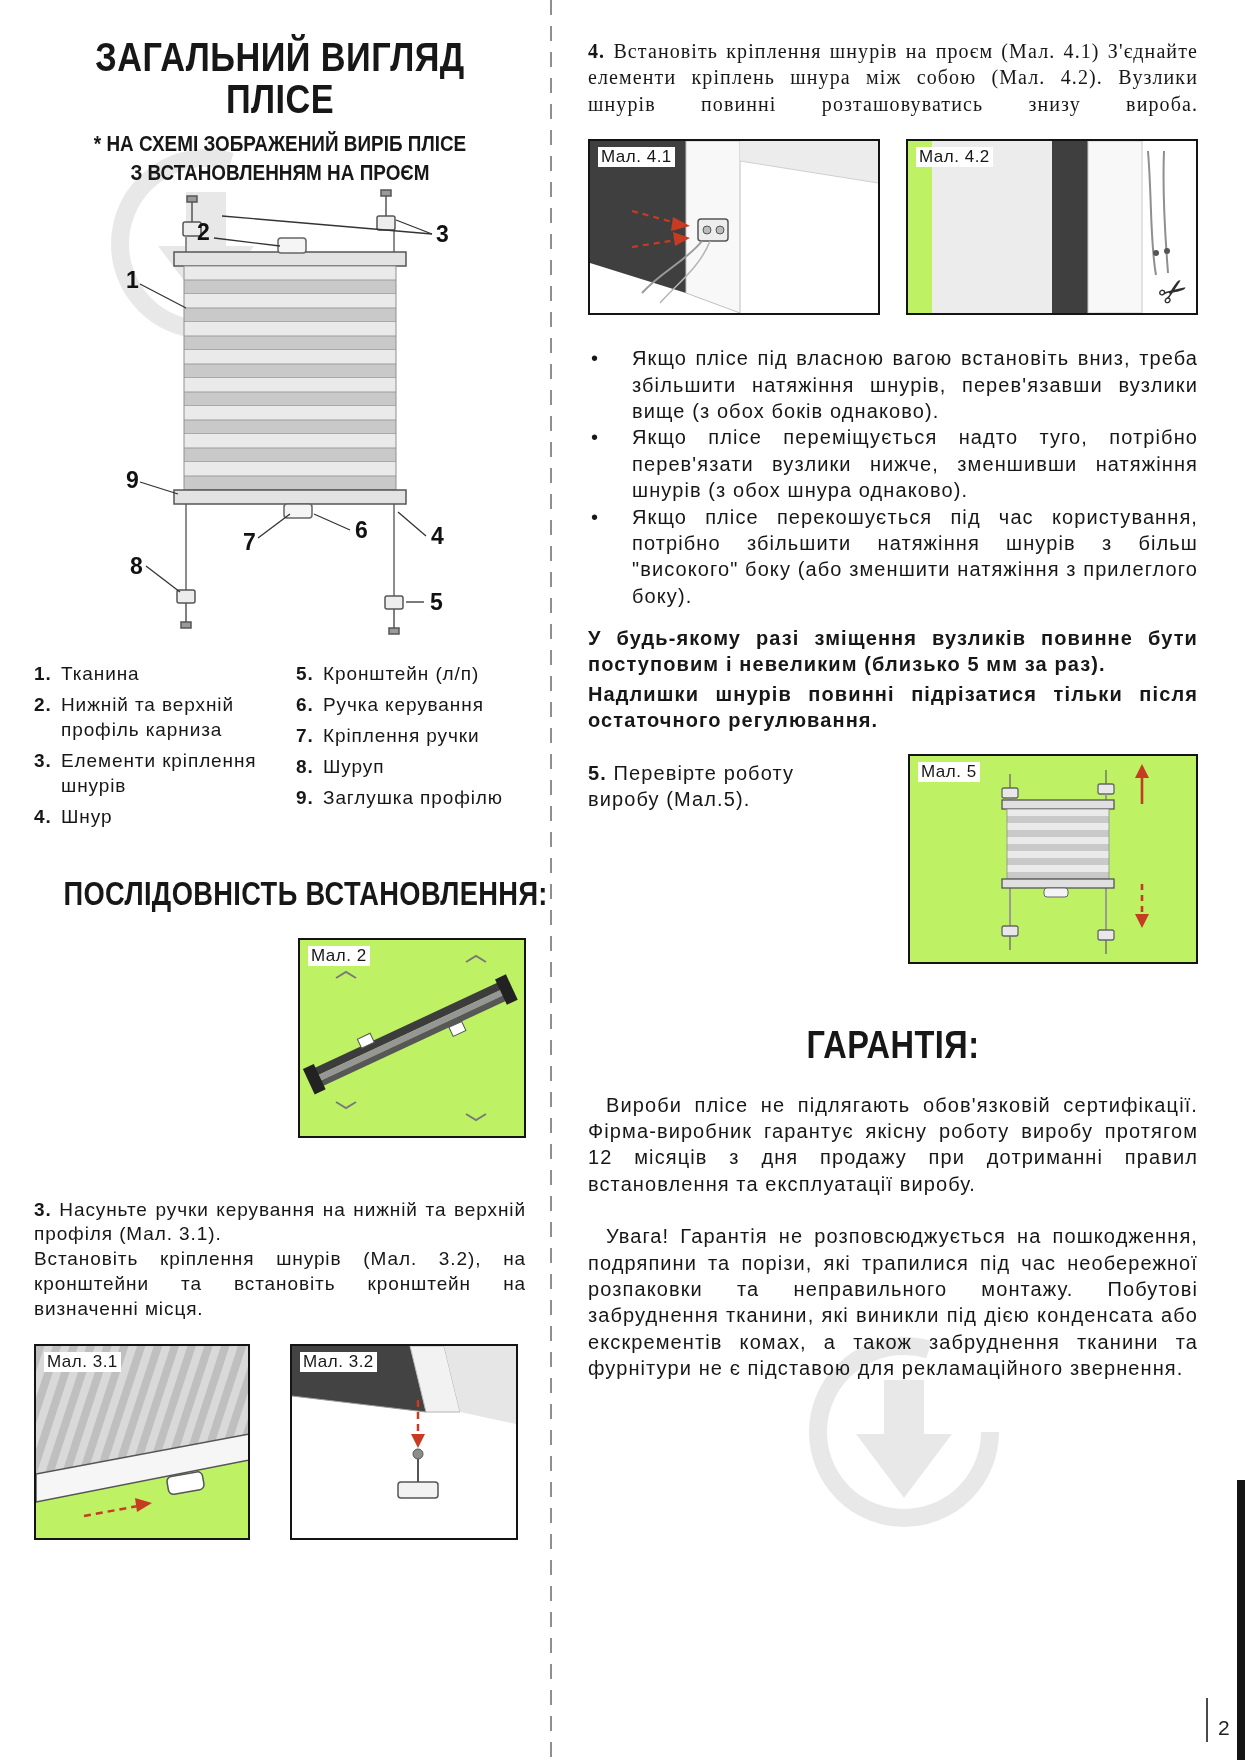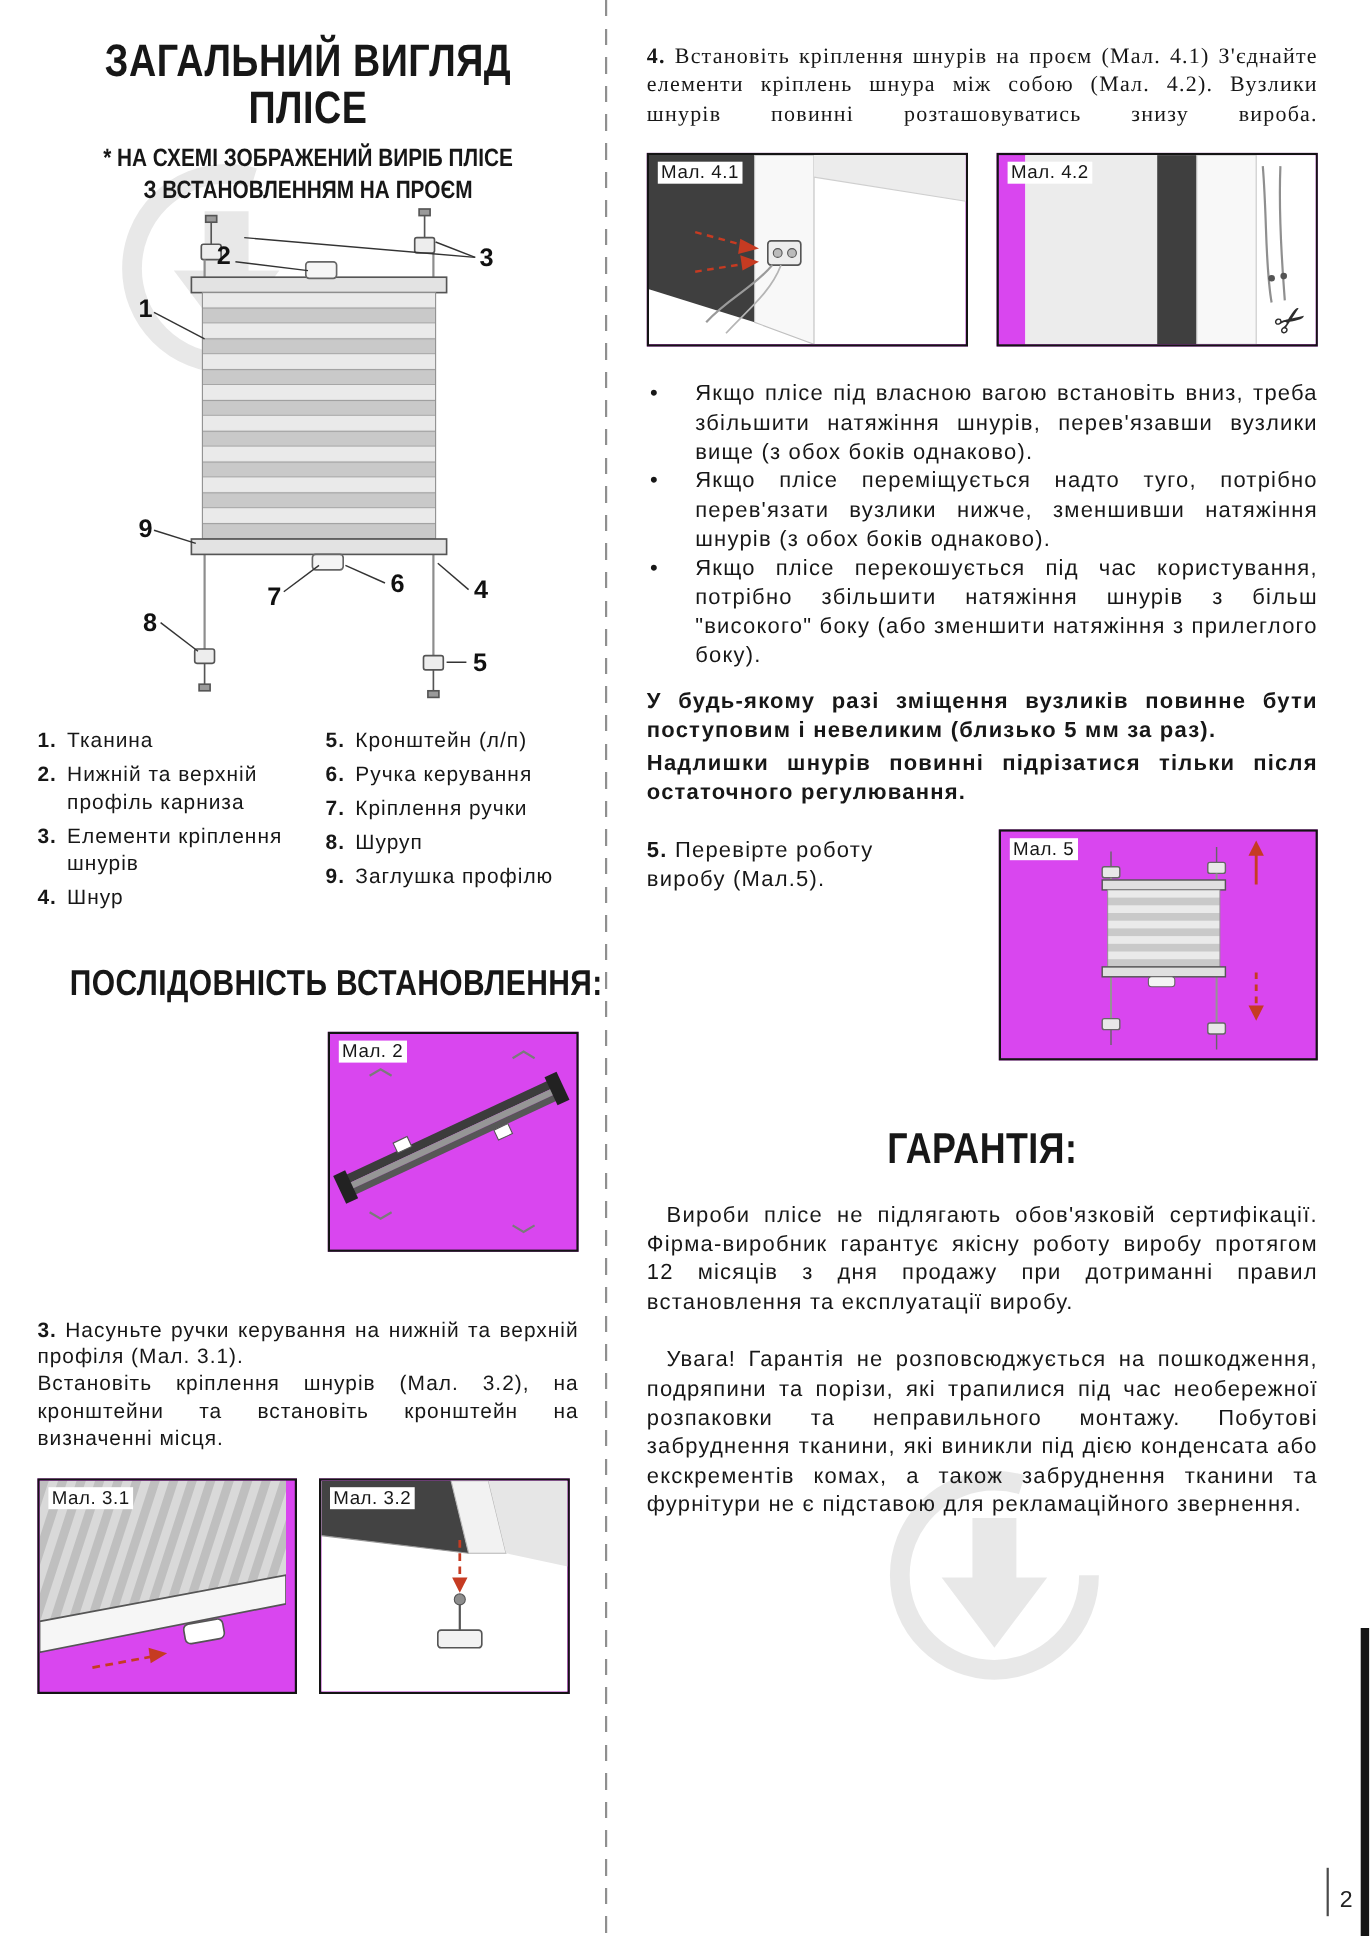--- a/index.html
+++ b/index.html
@@ -29,30 +29,30 @@
   .legend-text { flex:1; }
 
   .seq-heading { margin-top:40px; font-size:31px; font-weight:700; text-align:center; white-space:nowrap; letter-spacing:0.4px; }
 
   .body-text { font-size:19px; line-height:1.31; letter-spacing:0.9px; }
   .bold { font-weight:700; }
 
   .step2-wrap { position:relative; margin-top:24px; min-height:252px; }
   .step2-text { width:250px; text-align:justify; }
 
-  .fig { position:absolute; border:2px solid #141414; background:#d946ef; overflow:hidden; }
+  .fig { position:absolute; border:2px solid #141414; background:#bef264; overflow:hidden; }
   .fig svg { display:block; }
   .fig-label { position:absolute; top:6px; left:8px; font-size:17px; letter-spacing:0.5px; background:#fff; padding:0 3px; z-index:2; }
   .fig2 { right:0; top:2px; width:228px; height:200px; }
 
   .step3 { margin-top:10px; }
   .step3 p { text-align:justify; }
 
   .figs-row { position:relative; margin-top:22px; height:198px; }
-  .fig31 { left:0; top:0; width:236px; height:196px; }
+  .fig31 { left:0; top:0; width:216px; height:196px; }
   .fig32 { left:256px; top:0; width:228px; height:196px; }
 
   .rc-text { font-size:20px; line-height:1.32; letter-spacing:1.1px; }
   .step4 { text-align:justify; text-align-last:justify;font-family:Liberation Serif, serif; }
   .figs-row4 { position:relative; margin-top:22px; height:178px; }
   .fig41 { left:0; top:0; width:292px; height:176px; }
   .fig42 { left:318px; top:0; width:292px; height:176px;padding-left:24px; }
 
   .bullets { margin-top:28px; }
   .bullet { display:flex; }
@@ -337,21 +337,21 @@
       </div>
     </div>
 
     <div class="bullets rc-text">
       <div class="bullet">
         <span class="bullet-mark">•</span>
         <span class="bullet-text">Якщо плісе під власною вагою встановіть вниз, треба збільшити натяжіння шнурів, перев'язавши вузлики вище (з обох боків однаково).</span>
       </div>
       <div class="bullet">
         <span class="bullet-mark">•</span>
-        <span class="bullet-text">Якщо плісе переміщується надто туго, потрібно перев'язати вузлики нижче, зменшивши натяжіння шнурів (з обох боків однаково).</span>
+        <span class="bullet-text">Якщо плісе переміщується надто туго, потрібно перев'язати вузлики нижче, зменшивши натяжіння шнурів (з обох шнура однаково).</span>
       </div>
       <div class="bullet">
         <span class="bullet-mark">•</span>
         <span class="bullet-text">Якщо плісе перекошується під час користування, потрібно збільшити натяжіння шнурів з більш "високого" боку (або зменшити натяжіння з прилеглого боку).</span>
       </div>
     </div>
 
     <div class="notes rc-text">
       <p>У будь-якому разі зміщення вузликів повинне бути поступовим і невеликим (близько 5 мм за раз).</p>
       <p>Надлишки шнурів повинні підрізатися тільки після остаточного регулювання.</p>

